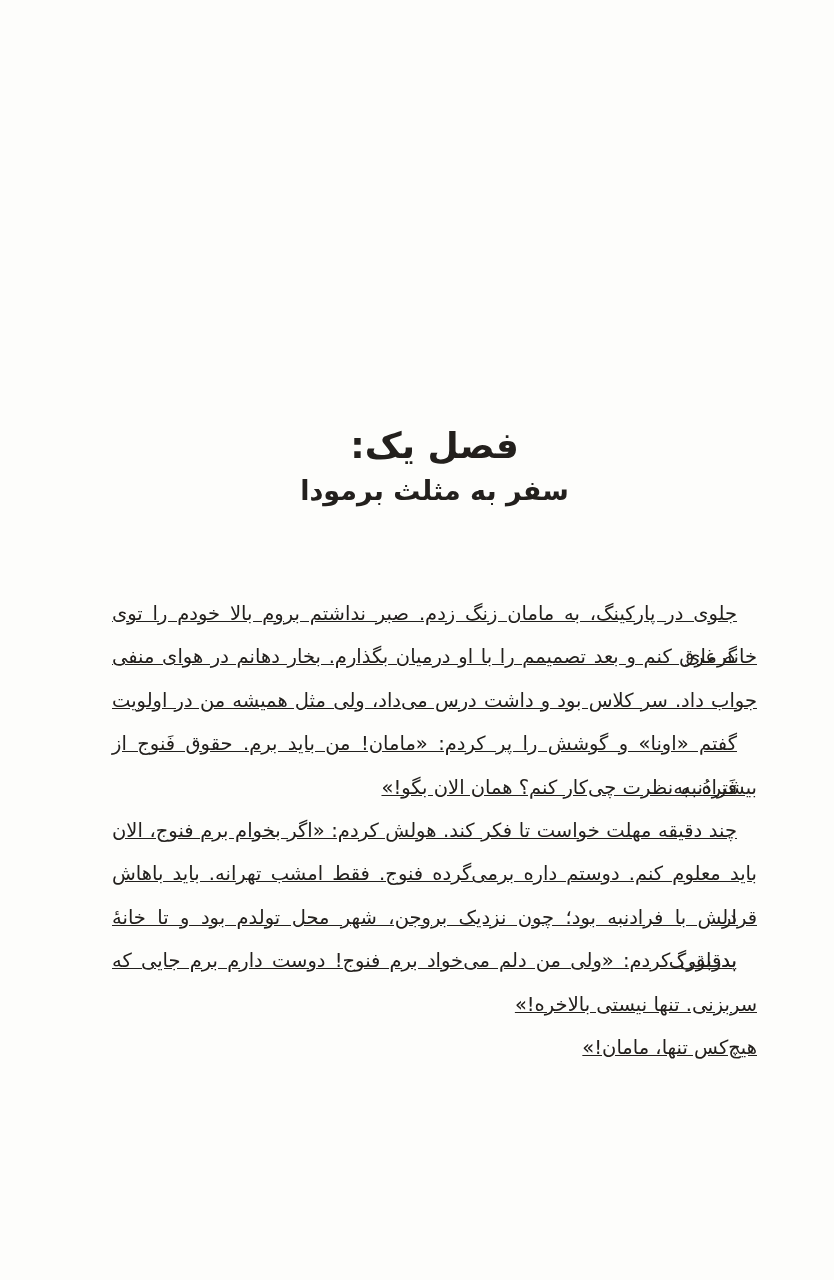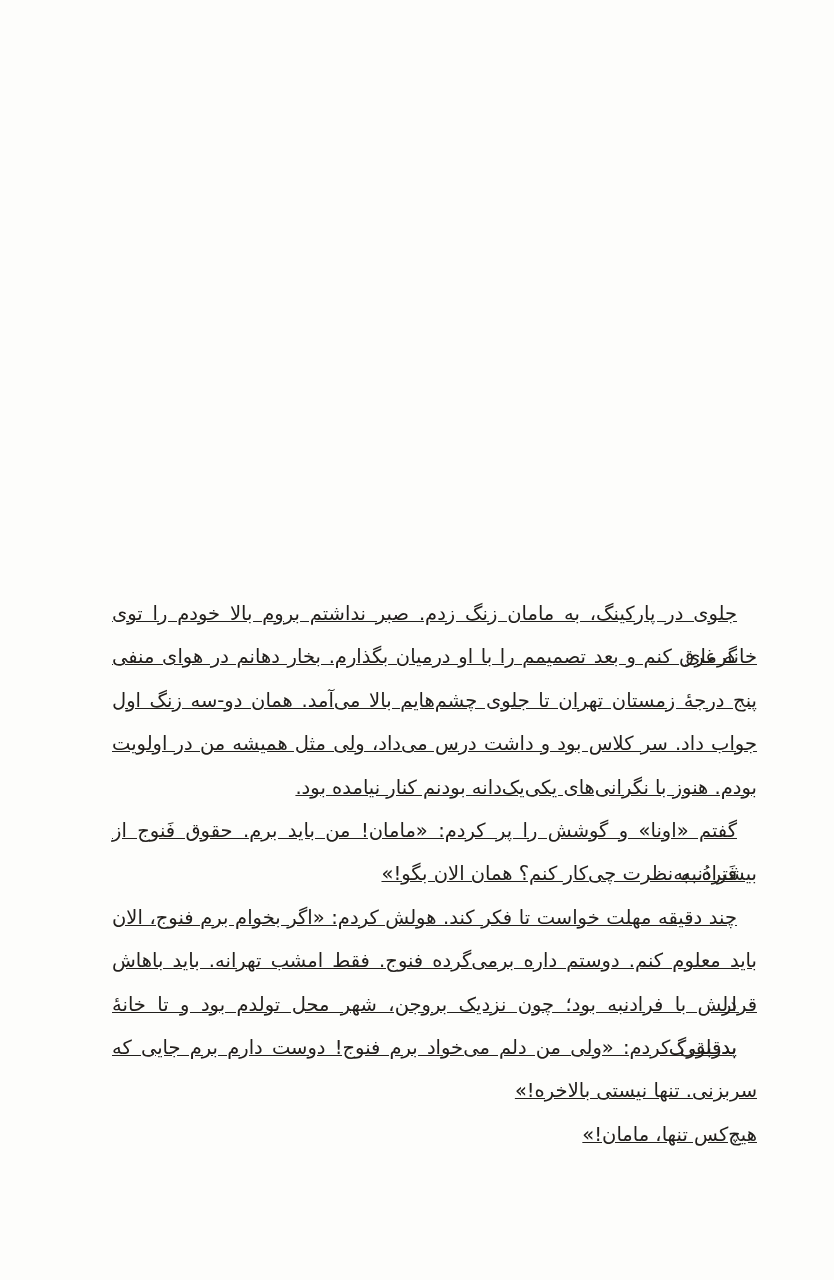--- a/index.html
+++ b/index.html
@@ -51,27 +51,29 @@
     text-align-last: justify;
     text-decoration: underline;
   }
   .line.first { padding-right: 20px; }  
   .line.last  { text-align-last: right; } 
 </style>
 </head>
 <body>
 
 <div class="page">
+  <header class="chapter-heading">
+    <h1 class="chapter-title">فصل یک:</h1>
+    <h2 class="chapter-subtitle">سفر به مثلث برمودا</h2>
+  </header>
 
   <main class="body-text">
       <div class="line first">جلوی در پارکینگ، به مامان زنگ زدم. صبر نداشتم بروم بالا خودم را توی گرمای</div>
       <div class="line">خانه غرق کنم و بعد تصمیمم را با او درمیان بگذارم. بخار دهانم در هوای منفی</div>
-      <div class="line">پنج درجۀ زمستان تهران تا جلوی چشم‌هایم بالا می‌آمد. همان دو-سه زنگ اول</div>
       <div class="line">جواب داد. سر کلاس بود و داشت درس می‌داد، ولی مثل همیشه من در اولویت</div>
-      <div class="line last">بودم. هنوز با نگرانی‌های یکی‌یک‌دانه بودنم کنار نیامده بود.</div>
       <div class="line first">گفتم «اونا» و گوشش را پر کردم: «مامان! من باید برم. حقوق فَنوج از فَرادُنبه</div>
       <div class="line last">بیشتره. به‌نظرت چی‌کار کنم؟ همان الان بگو!»</div>
       <div class="line first">چند دقیقه مهلت خواست تا فکر کند. هولش کردم: «اگر بخوام برم فنوج، الان</div>
       <div class="line">باید معلوم کنم. دوستم داره برمی‌گرده فنوج. فقط امشب تهرانه. باید باهاش قرار</div>
       <div class="line first">دلش با فرادنبه بود؛ چون نزدیک بروجن، شهر محل تولدم بود و تا خانۀ پدربزرگ</div>
       <div class="line first">بدقلقی کردم: «ولی من دلم می‌خواد برم فنوج! دوست دارم برم جایی که</div>
       <div class="line last">سربزنی. تنها نیستی بالاخره!»</div>
       <div class="line last">هیچ‌کس تنها، مامان!»</div>
     </main>
 </div>

